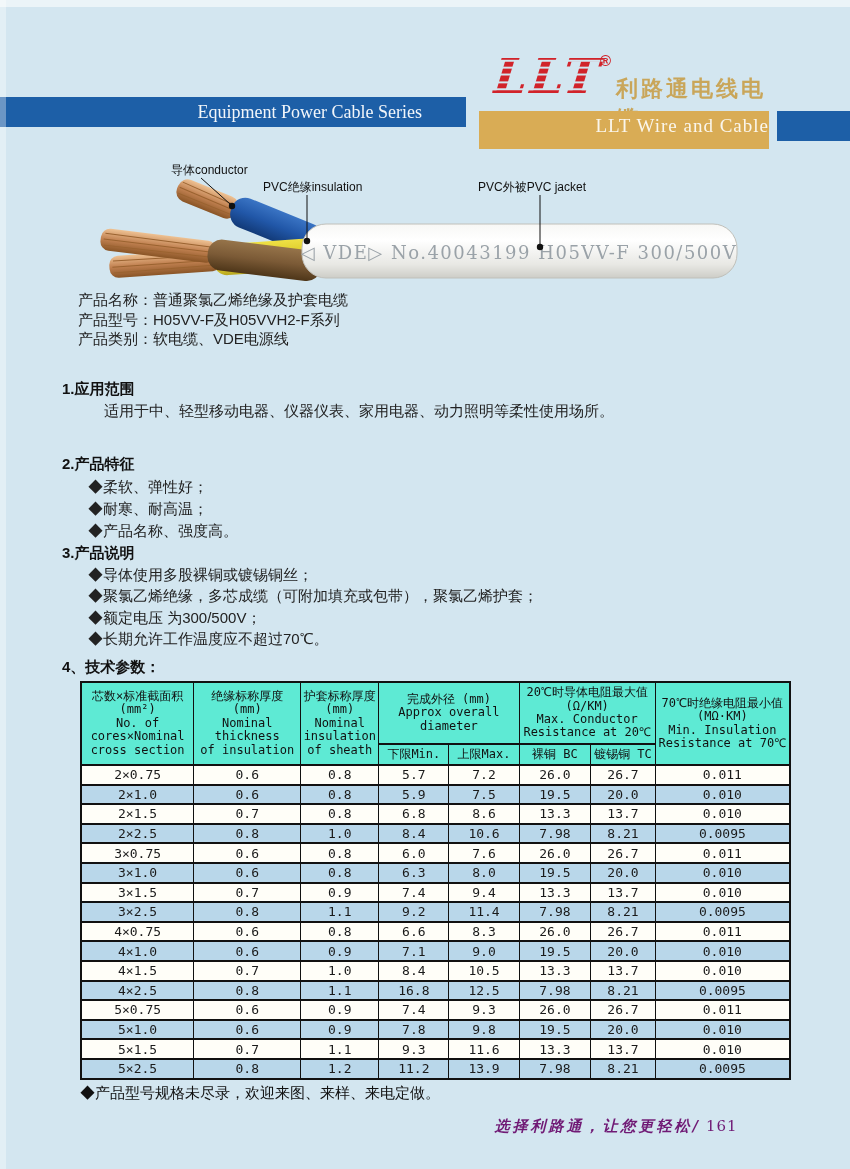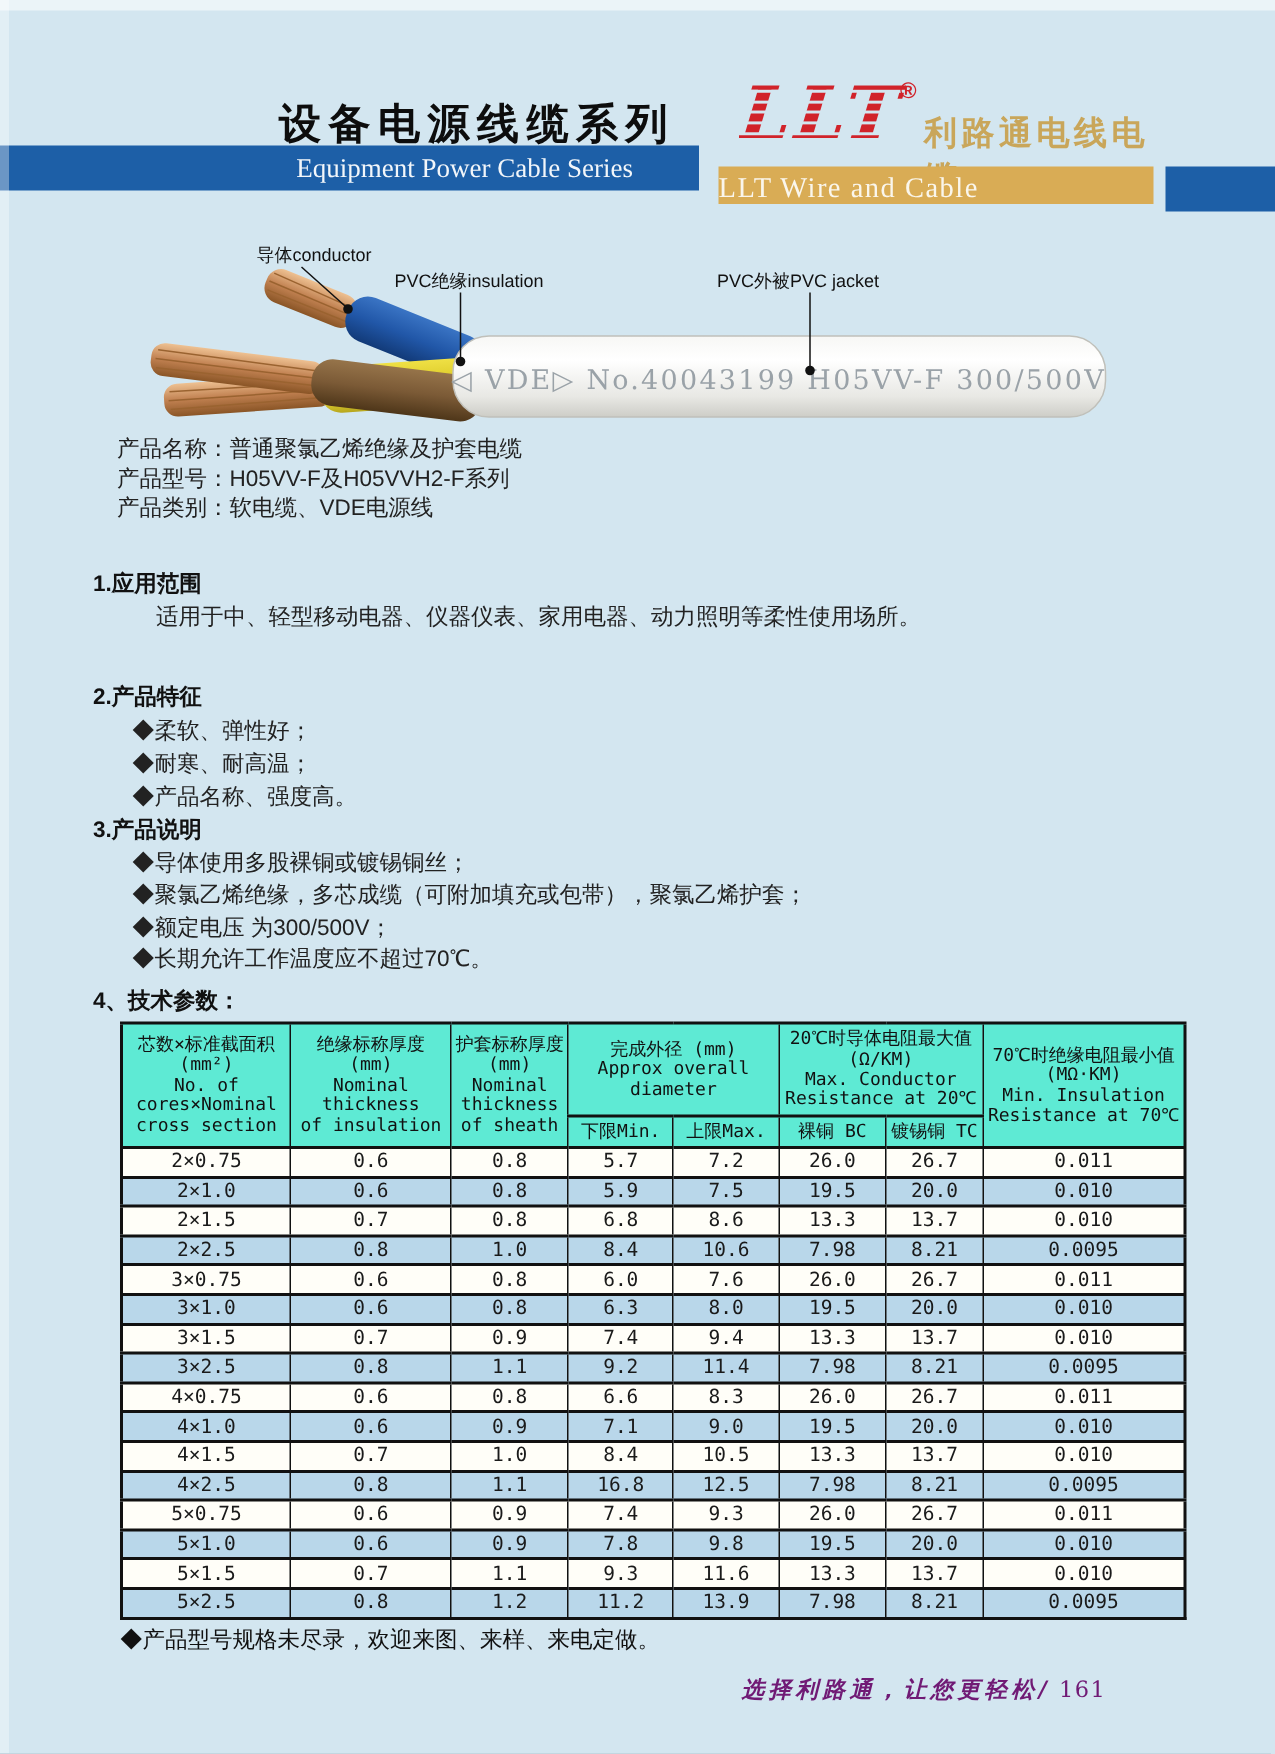--- a/index.html
+++ b/index.html
@@ -20,22 +20,22 @@
     letter-spacing:5px; font-family:"DejaVu Serif", serif; color:#0d0d0d;
   }
   .banner-blue{
     position:absolute; left:0; top:97px; width:466px; height:30px; background:#1d5fa7;
   }
   .banner-blue span{
     display:block; text-align:right; padding-right:44px; line-height:30px;
     color:#f2f6fa; font-size:18px; font-family:"Liberation Serif", serif;
   }
   .banner-gold{
-    position:absolute; left:479px; top:111px; width:290px; height:25px; background:#d9ac55;
-    text-align:left;
+    position:absolute; left:479px; top:111px; width:290px; height:38px; background:#d9ac55;
+    text-align:right;
   }
   .banner-gold span{ line-height:30px; color:#faf6ec; font-size:19px;
     font-family:"Liberation Serif", serif; letter-spacing:1px;}
   .banner-right{ position:absolute; left:777px; top:111px; width:73px; height:30px; background:#1d5fa7; }
 
   .logo{ position:absolute; left:494px; top:48px; width:290px; height:62px; }
   .logo .llt{
     position:absolute; left:0; top:0;
     font:italic 900 48px "DejaVu Serif", serif; letter-spacing:3px;
     background:repeating-linear-gradient(to bottom, #d1232a 0 5px, rgba(209,35,42,0) 5px 7px);
@@ -88,21 +88,20 @@
     color:#701a75; font-family:"DejaVu Serif", serif;
   }
   .footer .slogan{ font-style:italic; font-weight:bold; font-size:15px; letter-spacing:3px; }
   .footer .pageno{ font-size:15px; letter-spacing:1px; }
 </style>
 </head>
 <body>
 
 <div class="page">
 
-  <div class="title-cn">设备电源线缆系列</div>
 
   <div class="logo">
     <div class="llt">LLT</div>
     <div class="reg">®</div>
     <div class="logo-cn">利路通电线电缆</div>
   </div>
 
   <div class="banner-blue">
     <span>Equipment Power Cable Series</span>
   </div>
@@ -237,21 +236,21 @@
 cores×Nominal
 cross section</th>
         <th rowspan="2">绝缘标称厚度
 (mm)
 Nominal
 thickness
 of insulation</th>
         <th rowspan="2">护套标称厚度
 (mm)
 Nominal
-thickness
+insulation
 of sheath</th>
         <th colspan="2">完成外径 (mm)
 Approx overall
 diameter</th>
         <th colspan="2">20℃时导体电阻最大值
 (Ω/KM)
 Max. Conductor
 Resistance at 20℃</th>
         <th rowspan="2">70℃时绝缘电阻最小值
 (MΩ·KM)

